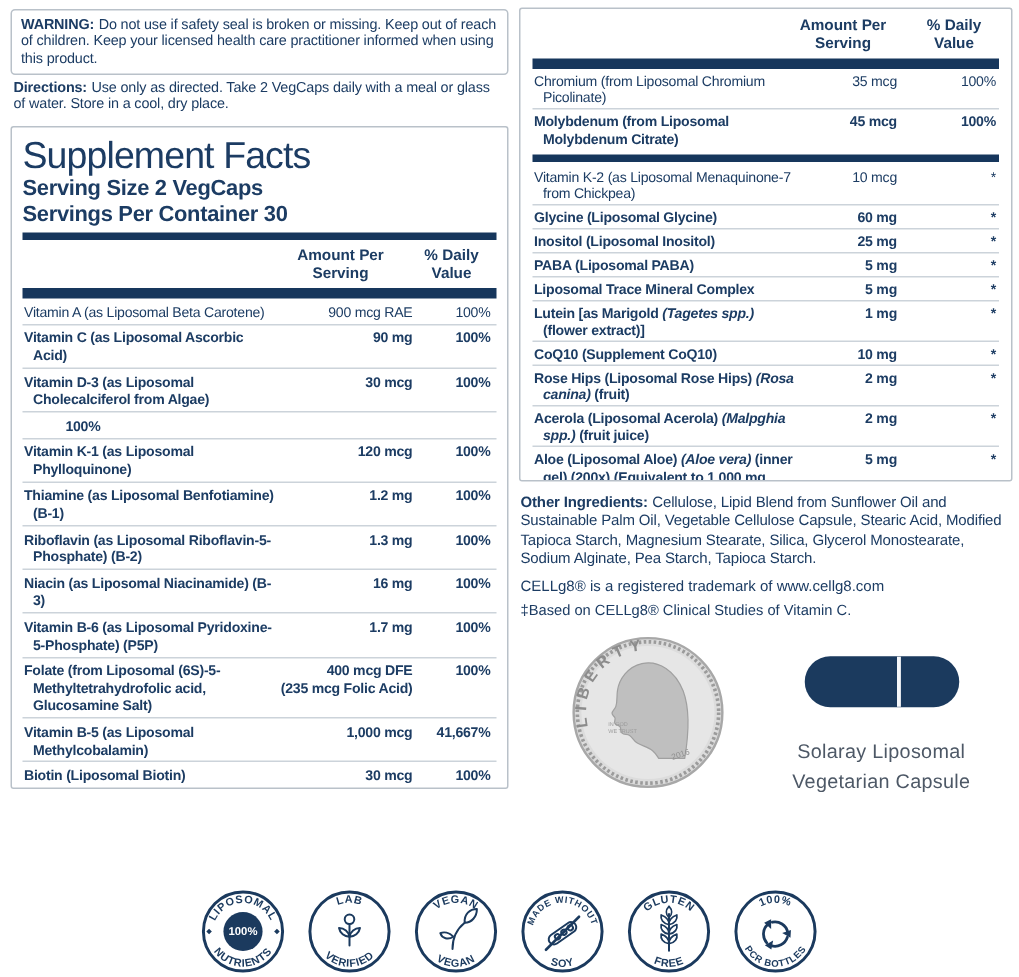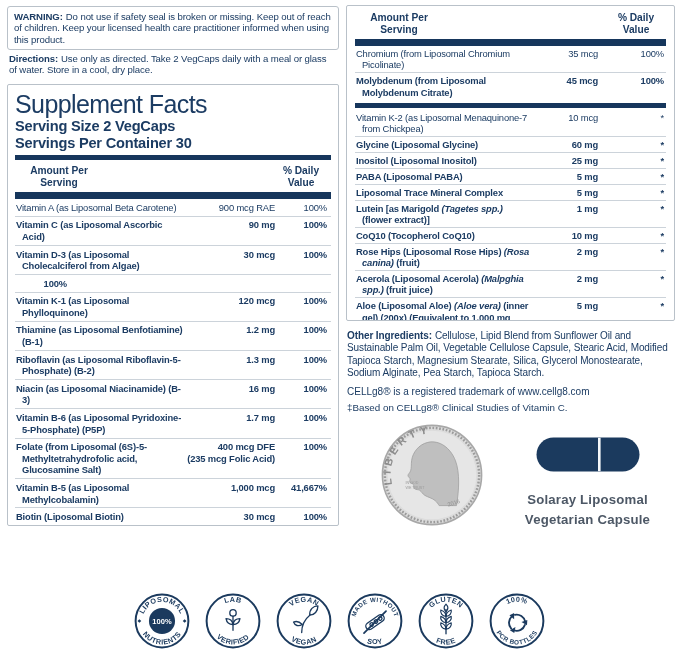--- a/index.html
+++ b/index.html
@@ -21,21 +21,21 @@
   .facts-box{
     position:absolute; left:7px; top:84px; width:316px; height:431px;
     border:1.5px solid #b9c1c9; border-radius:2px; padding:5px 7px 4px 7px;
     overflow:hidden;
   }
   .sf-title{font-size:25px; font-weight:normal; letter-spacing:-0.6px; line-height:27px; margin-top:1px;}
   .sf-serving{font-size:14.6px; font-weight:bold; line-height:17px; letter-spacing:-0.2px;}
   .bar{background:#16365c; height:5px; margin:3px 0 2px 0;}
   .bar.thick{height:7px; margin:2px 0 0 0;}
   .col-headers{
-    display:flex; justify-content:space-between; text-align:center;
+    display:flex; justify-content:flex-end; text-align:center;
     font-size:10.2px; font-weight:bold; line-height:11.6px; padding:3px 0 2px 0;
   }
   .col-headers .h-amt{width:88px;}
   .col-headers .h-dv{width:60px;}
   
   .t-rows .row{display:flex; align-items:flex-start; padding:2.6px 0 2.4px 0;}
   .t-rows .row + .row{border-top:1px solid #ccd3da;font-weight:bold;}
   .cell{font-size:9.4px; line-height:11.6px; letter-spacing:-0.15px;}
   .cell.name{flex:1; padding-left:7px; text-indent:-6px; padding-right:3px;}
   .facts-box .cell.amt{width:88px; text-align:right; white-space:pre-line;}
@@ -53,21 +53,21 @@
   .facts-box2 .cell.amt{width:62px; text-align:right; white-space:pre-line;}
   .facts-box2 .cell.dv{width:66px; text-align:right; padding-right:2px;}
   .other-ing{
     position:absolute; left:347px; top:330px; width:326px;
     font-size:10px; line-height:12.4px; letter-spacing:-0.1px;
   }
   .tm-line{position:absolute; left:347px; top:386px; width:326px; font-size:10px; line-height:12px;}
   .clinical-line{position:absolute; left:347px; top:402px; width:326px; font-size:9.8px; line-height:12px;}
   
   .coin-wrap{position:absolute; left:381px; top:424px;}
-  .capsule-wrap{position:absolute; left:505px; top:436px; width:165px; text-align:center;font-weight:bold;}
+  .capsule-wrap{position:absolute; left:505px; top:436px; width:165px; text-align:center;}
   .capsule-caption{margin-top:13px; font-size:13.2px; line-height:19.5px; color:#4d5866; letter-spacing:0.2px;}
   
   .badges{position:absolute; left:0; top:592px; width:679px; display:flex; justify-content:center; gap:13px;}
   .badges svg{display:block;}
 </style>
 </head>
 <body>
 
 <div class="page">
 
@@ -212,21 +212,21 @@
           <div class="cell name">Liposomal Trace Mineral Complex</div>
           <div class="cell amt">5 mg</div>
           <div class="cell dv">*</div>
         </div>
         <div class="row">
           <div class="cell name">Lutein [as Marigold <i>(Tagetes spp.)</i> (flower extract)]</div>
           <div class="cell amt">1 mg</div>
           <div class="cell dv">*</div>
         </div>
         <div class="row">
-          <div class="cell name">CoQ10 (Tocopherol CoQ10)</div>
+          <div class="cell name">CoQ10 (Supplement CoQ10)</div>
           <div class="cell amt">10 mg</div>
           <div class="cell dv">*</div>
         </div>
         <div class="row">
           <div class="cell name">Rose Hips (Liposomal Rose Hips) <i>(Rosa canina)</i> (fruit)</div>
           <div class="cell amt">2 mg</div>
           <div class="cell dv">*</div>
         </div>
         <div class="row">
           <div class="cell name">Acerola (Liposomal Acerola) <i>(Malpghia spp.)</i> (fruit juice)</div>

